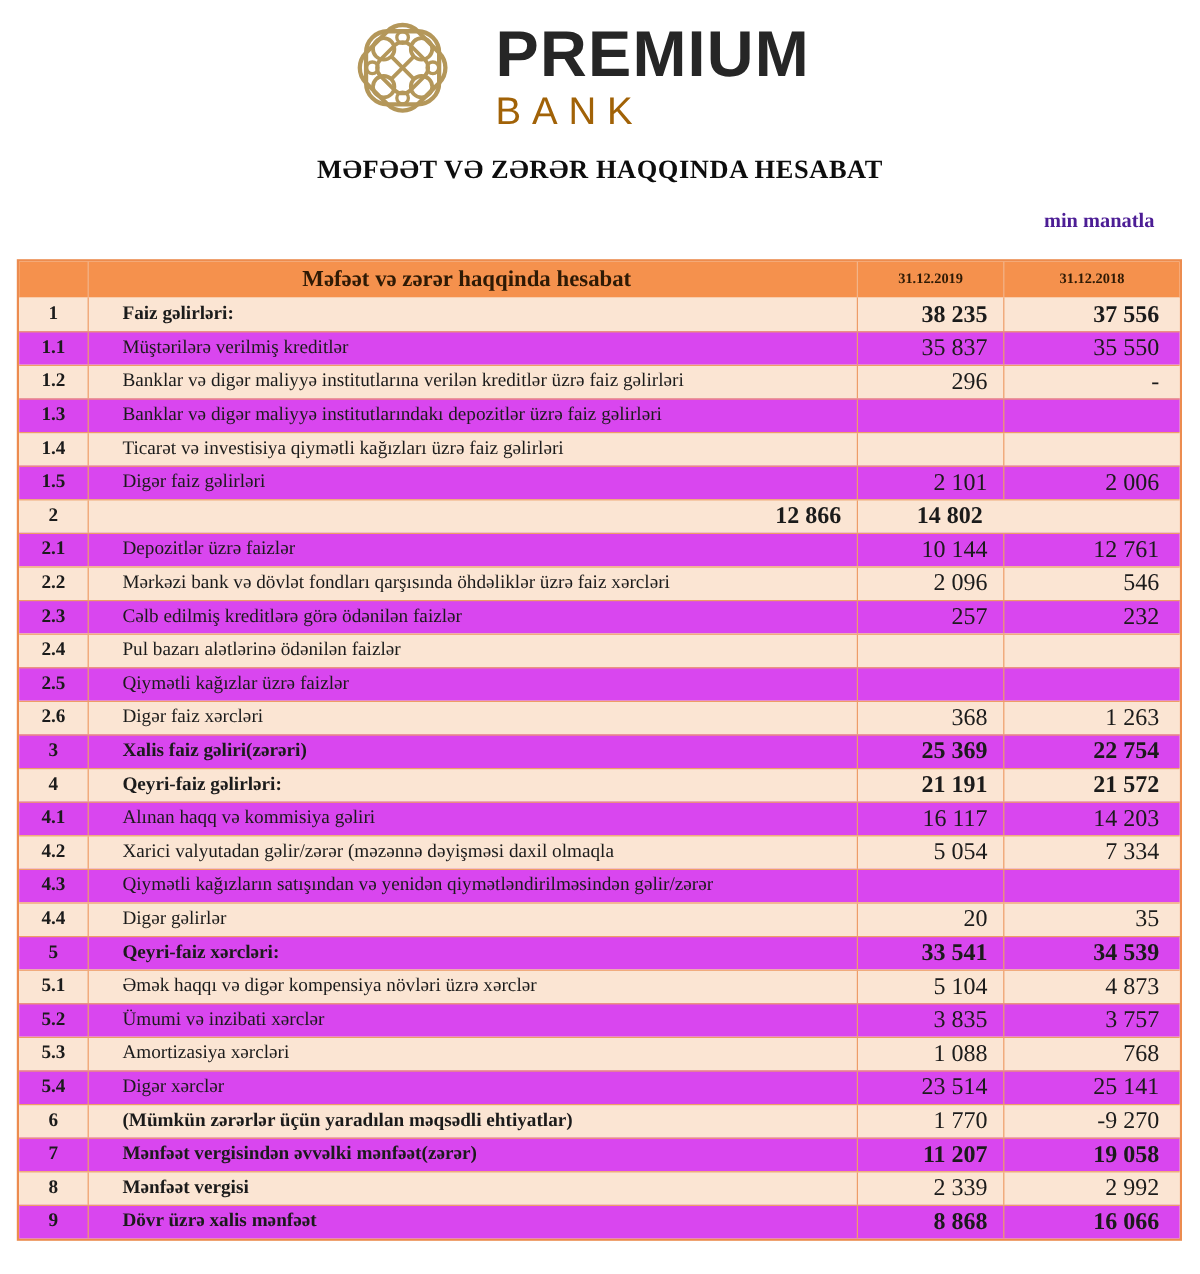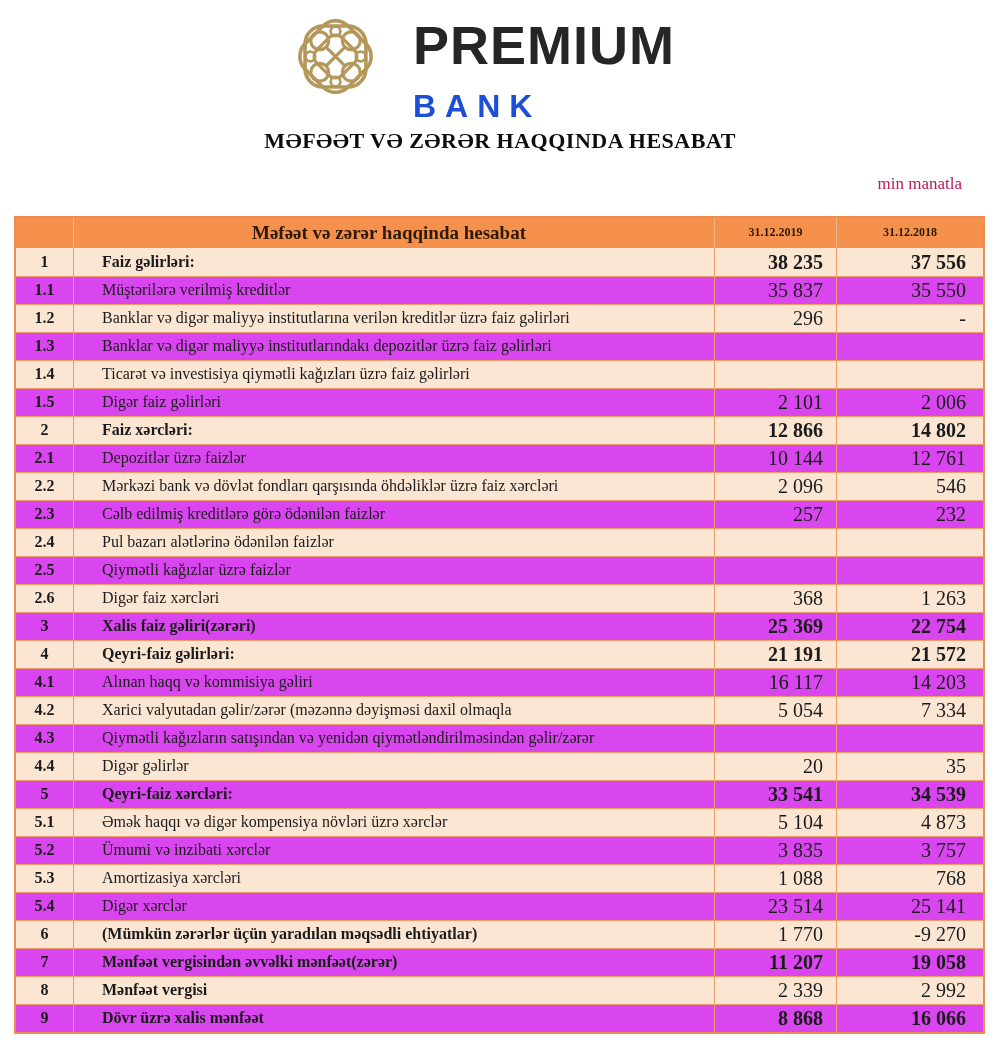--- a/index.html
+++ b/index.html
@@ -16,25 +16,25 @@
   html,body{background:#ffffff;}
   body{
     width:1000px;height:1062px;position:relative;overflow:hidden;
     font-family:"Liberation Serif","DejaVu Serif",serif;color:var(--ink);
   }
   
   .logo-knot{position:absolute;left:283px;top:4px;width:105px;height:105px;}
   .brand{position:absolute;left:413px;top:18px;line-height:1;
     font-family:"Liberation Sans","DejaVu Sans",sans-serif;}
   .brand-top{font-size:54px;font-weight:800;letter-spacing:1px;color:#262626;}
-  .brand-bottom{font-size:32px;font-weight:700;letter-spacing:9px;color:#1d4ed8;margin-top:18px;}
+  .brand-bottom{font-size:32px;font-weight:400;letter-spacing:9px;color:#a16207;margin-top:4px;}
   
   .doc-title{position:absolute;top:128px;left:0;width:100%;text-align:center;
     font-size:22px;font-weight:bold;letter-spacing:0.5px;color:#0d0d0d;}
-  .unit-note{position:absolute;top:174px;right:38px;font-size:17px;font-weight:normal;color:#be185d;}
+  .unit-note{position:absolute;top:174px;right:38px;font-size:17px;font-weight:bold;color:#4c1d95;}
   
   .pl-table{position:absolute;left:14px;top:216px;width:971px;
     border:2px solid var(--outer-border);background:#fff;}
   .tr{display:grid;grid-template-columns:57px 1fr 122px 147px;align-items:center;min-height:28px;}
   .tr.head{min-height:30px;background:var(--header-bg);color:var(--header-ink);}
   .tr + .tr{border-top:1px solid var(--border);}
   .td{padding:2px 0;line-height:1.15;}
   .td.no{text-align:center;font-weight:bold;font-size:16px;}
   .td.label{padding-left:28px;padding-right:10px;font-size:16px;}
   .td.val{text-align:right;font-size:20px;}
@@ -116,21 +116,20 @@
     <div class="td val v2018"></div>
   </div>
       <div class="tr plain">
     <div class="td no">1.5</div>
     <div class="td label">Digər faiz gəlirləri</div>
     <div class="td val v2019">2 101</div>
     <div class="td val v2018">2 006</div>
   </div>
       <div class="tr stripe bold-label bold-values">
     <div class="td no">2</div>
-    <div class="td label">Faiz xərcləri:</div>
     <div class="td val v2019">12 866</div>
     <div class="td val v2018">14 802</div>
   </div>
       <div class="tr plain">
     <div class="td no">2.1</div>
     <div class="td label">Depozitlər üzrə faizlər</div>
     <div class="td val v2019">10 144</div>
     <div class="td val v2018">12 761</div>
   </div>
       <div class="tr stripe">

